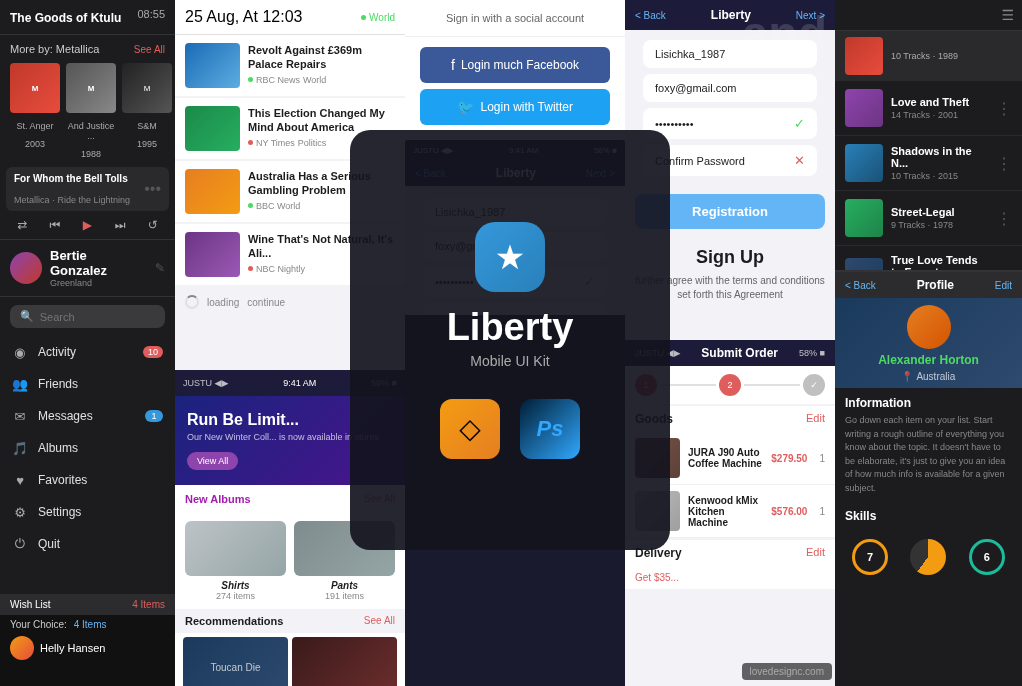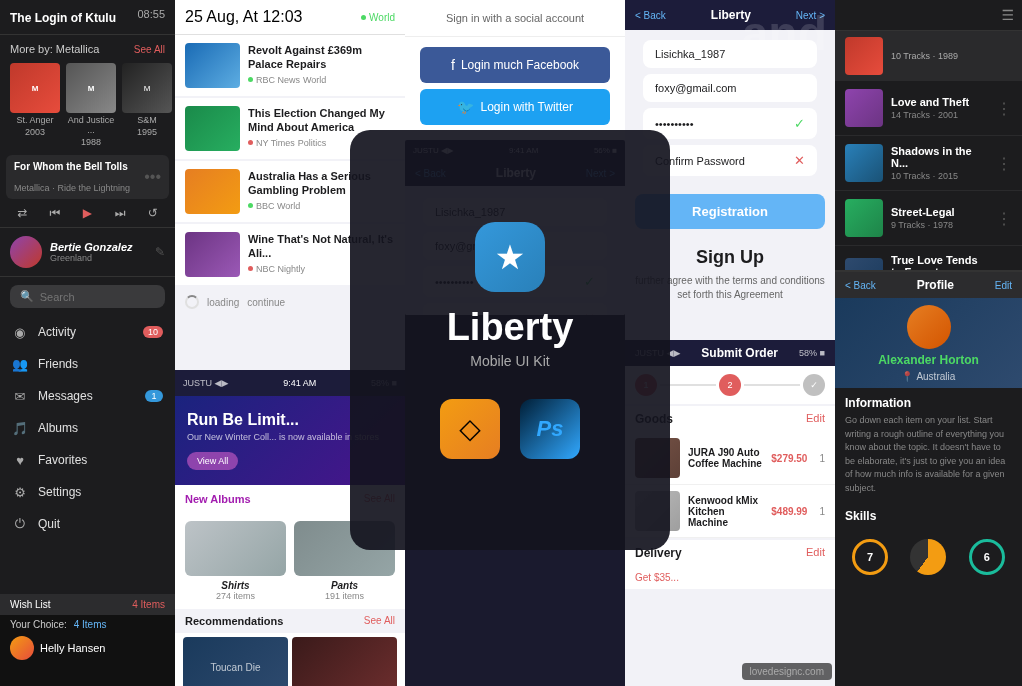--- a/index.html
+++ b/index.html
@@ -79,21 +79,21 @@
     }
     .album-thumb-dark {
       background: linear-gradient(135deg, #222, #555);
       display: flex;
       align-items: center;
       justify-content: center;
       font-size: 8px;
       color: #fff;
     }
     .album-info {
-      margin-top: 2px;
+      margin-top: 8px;
       font-size: 9px;
       color: #aaa;
       text-align: center;
     }
     .now-playing {
       background: #2a2a2c;
       margin: 0 6px;
       border-radius: 6px;
       padding: 6px 8px;
       display: flex;
@@ -139,24 +139,23 @@
       border-bottom: 1px solid #333;
     }
     .avatar {
       width: 32px;
       height: 32px;
       border-radius: 50%;
       background: linear-gradient(135deg, #8e44ad, #c0392b);
       flex-shrink: 0;
     }
     .user-name {
-      font-size: 11px;
+      font-size: 13px;
       font-weight: 600;
       color: #fff;
-      font-style: italic;
     }
     .user-sub {
       font-size: 9px;
       color: #888;
     }
 
     
     .search-bar {
       margin: 8px 10px;
       background: #3a3a3c;
@@ -957,21 +956,21 @@
       color: rgba(255,255,255,0.15);
       z-index: 50;
       line-height: 1;
     }
   </style>
 </head>
 <body>
 
 <div class="left-panel">
   <div class="left-top">
-    <span class="app-title">The Login of Ktulu</span>
+    <span class="app-title">The Goods of Ktulu</span>
     <span class="time">08:55</span>
   </div>
   <div class="more-by">
     <span>More by: Metallica</span>
     <span style="color:#e05d5d;font-size:10px;">See All</span>
   </div>
   <div class="album-row">
     <div style="text-align:center;">
       <div class="album-thumb album-thumb-red">M</div>
       <div class="album-info">St. Anger</div>
@@ -1344,21 +1343,21 @@
   </div>
   <div class="goods-item">
     <div class="goods-img goods-img-coffee"></div>
     <div class="goods-name">JURA J90 Auto Coffee Machine</div>
     <span class="goods-price">$279.50</span>
     <span class="goods-qty">1</span>
   </div>
   <div class="goods-item">
     <div class="goods-img goods-img-mixer"></div>
     <div class="goods-name">Kenwood kMix Kitchen Machine</div>
-    <span class="goods-price">$489.99</span>
+    <span class="goods-price">$576.00</span>
     <span class="goods-qty">1</span>
   </div>
 
   <div class="goods-header" style="margin-top:2px;">
     <span class="goods-title">Delivery</span>
     <span class="goods-edit">Edit</span>
   </div>
   <div style="padding:6px 10px;background:#fff;font-size:10px;color:#e05d5d;">
     <span>Get $35...</span>
   </div>

